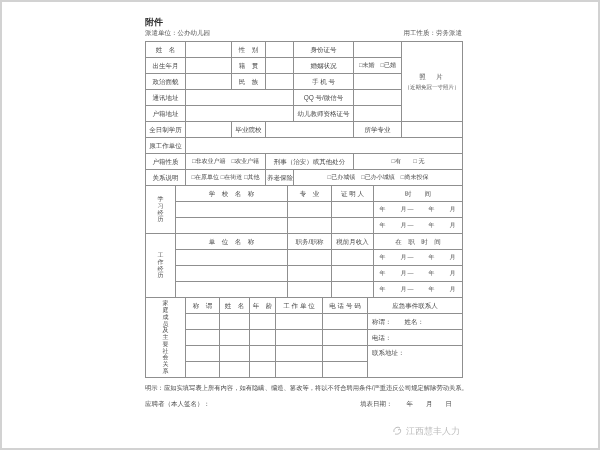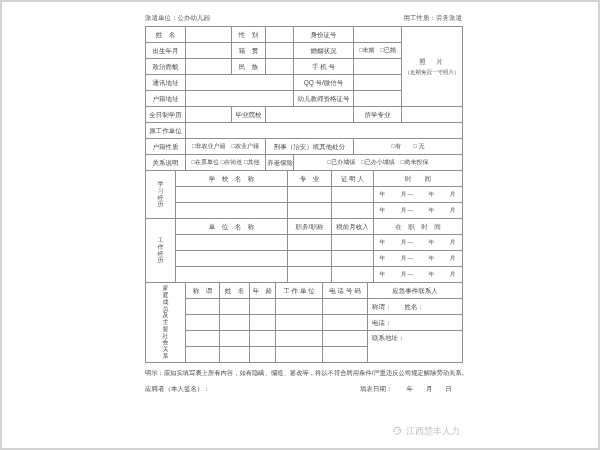--- a/index.html
+++ b/index.html
@@ -60,20 +60,21 @@
     color:#bcbcbc;font-size:9px;display:flex;align-items:center;gap:3px;
   }
 </style>
 </head>
 <body>
 
 <div class="frame"></div>
 
 <div class="doc">
 
+  <div class="attachment">附件</div>
 
   <div class="subline">
     <span>派遣单位：公办幼儿园</span>
     <span>用工性质：劳务派遣</span>
   </div>
 
   <table class="tbl">
     <colgroup>
       <col style="width:40px">
         <col style="width:46px">

